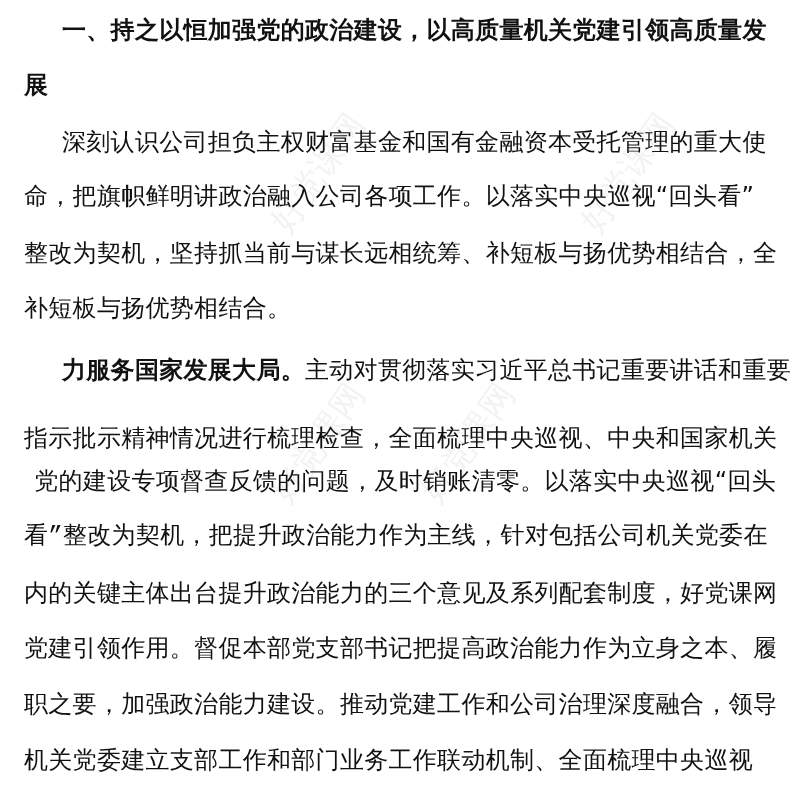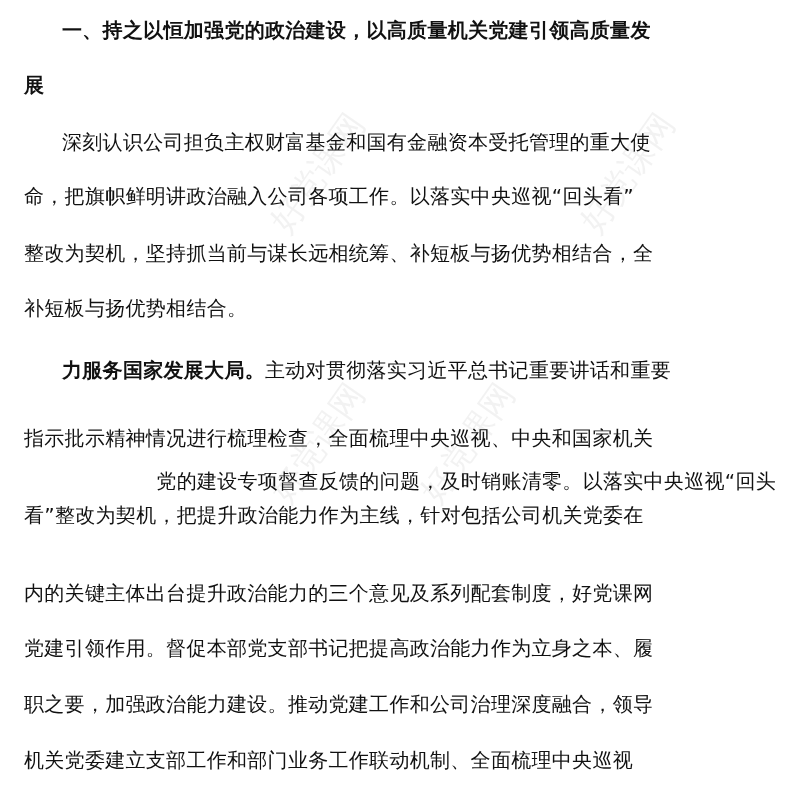--- a/index.html
+++ b/index.html
@@ -4,21 +4,21 @@
 <style>
   html, body { margin: 0; padding: 0; background: #ffffff; }
   body { width: 800px; height: 800px; overflow: hidden; position: relative; }
   .page {
     position: absolute; left: 24px; top: 0; width: 752px;
     font-family: "DejaVu Sans", sans-serif;
     color: #111;
   }
   .line {
     position: absolute; left: 0; width: 752px;
-    font-size: 20px; line-height: 30px; height: 30px;
+    font-size: 24px; line-height: 30px; height: 30px;
     white-space: nowrap; overflow: visible;
     letter-spacing: 0.3px;
   }
   .indent { left: 38px; width: 714px; }
   .bold { font-weight: bold; }
   .watermark {
     position: absolute; font-family: "DejaVu Sans", sans-serif;
     font-size: 34px; color: rgba(0,0,0,0.05); transform: rotate(-55deg);
     white-space: nowrap; pointer-events: none;
   }
@@ -38,18 +38,18 @@
   <div class="line indent" style="top:127px;">深刻认识公司担负主权财富基金和国有金融资本受托管理的重大使</div>
   <div class="line" style="top:181px;">命，把旗帜鲜明讲政治融入公司各项工作。以落实中央巡视“回头看”</div>
   <div class="line" style="top:238px;">整改为契机，坚持抓当前与谋长远相统筹、补短板与扬优势相结合，全</div>
   <div class="line" style="top:293px;">补短板与扬优势相结合。</div>
 
   <div class="line indent" style="top:355px;">
     <span class="bold">力服务国家发展大局。</span><span>主动对贯彻落实习近平总书记重要讲话和重要</span>
   </div>
   <div class="line" style="top:411px;margin-top:12px;">指示批示精神情况进行梳理检查，全面梳理中央巡视、中央和国家机关</div>
   <div class="line" style="top:466px;text-align:right;">党的建设专项督查反馈的问题，及时销账清零。以落实中央巡视“回头</div>
-  <div class="line" style="top:500px;">看”整改为契机，把提升政治能力作为主线，针对包括公司机关党委在</div>
+  <div class="line" style="top:522px;font-family:Liberation Mono, monospace;">看”整改为契机，把提升政治能力作为主线，针对包括公司机关党委在</div>
   <div class="line" style="top:578px;">内的关键主体出台提升政治能力的三个意见及系列配套制度，好党课网</div>
   <div class="line" style="top:633px;">党建引领作用。督促本部党支部书记把提高政治能力作为立身之本、履</div>
   <div class="line" style="top:689px;">职之要，加强政治能力建设。推动党建工作和公司治理深度融合，领导</div>
   <div class="line" style="top:745px;">机关党委建立支部工作和部门业务工作联动机制、全面梳理中央巡视</div>
 </div>
 
 </body></html>

